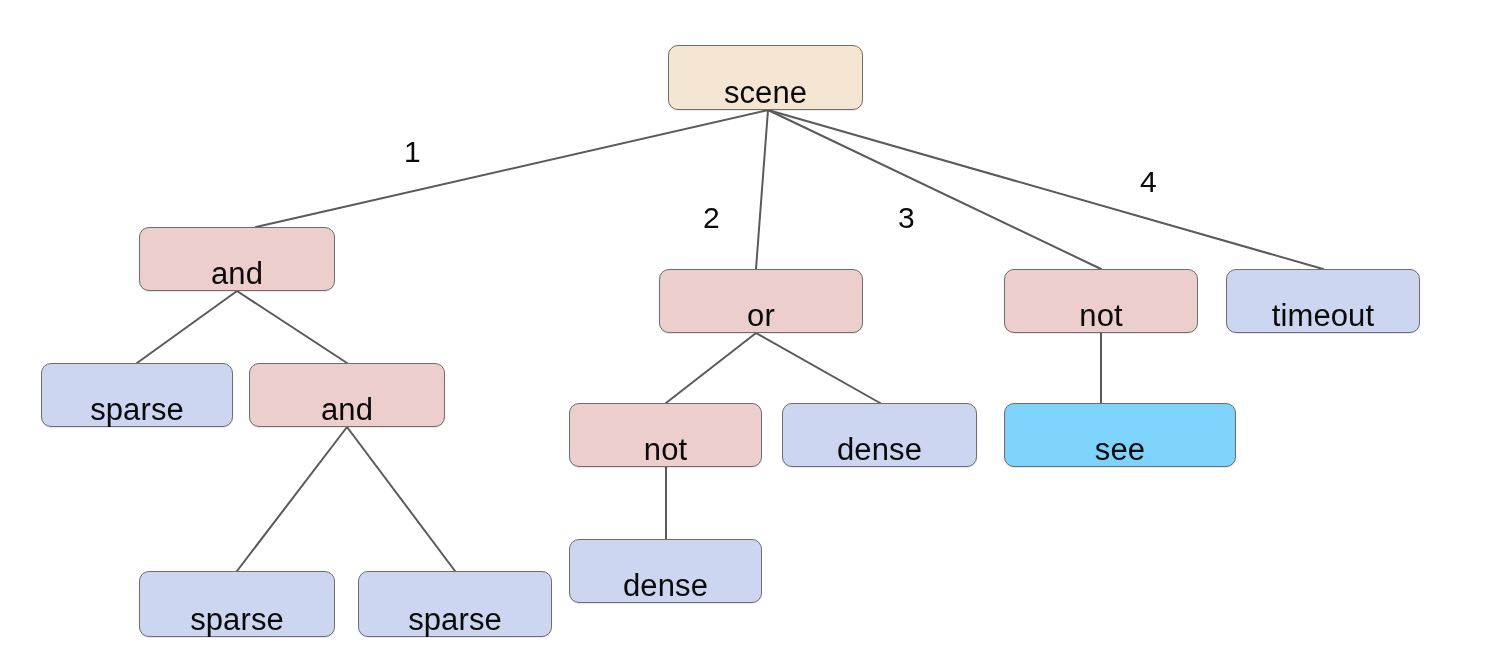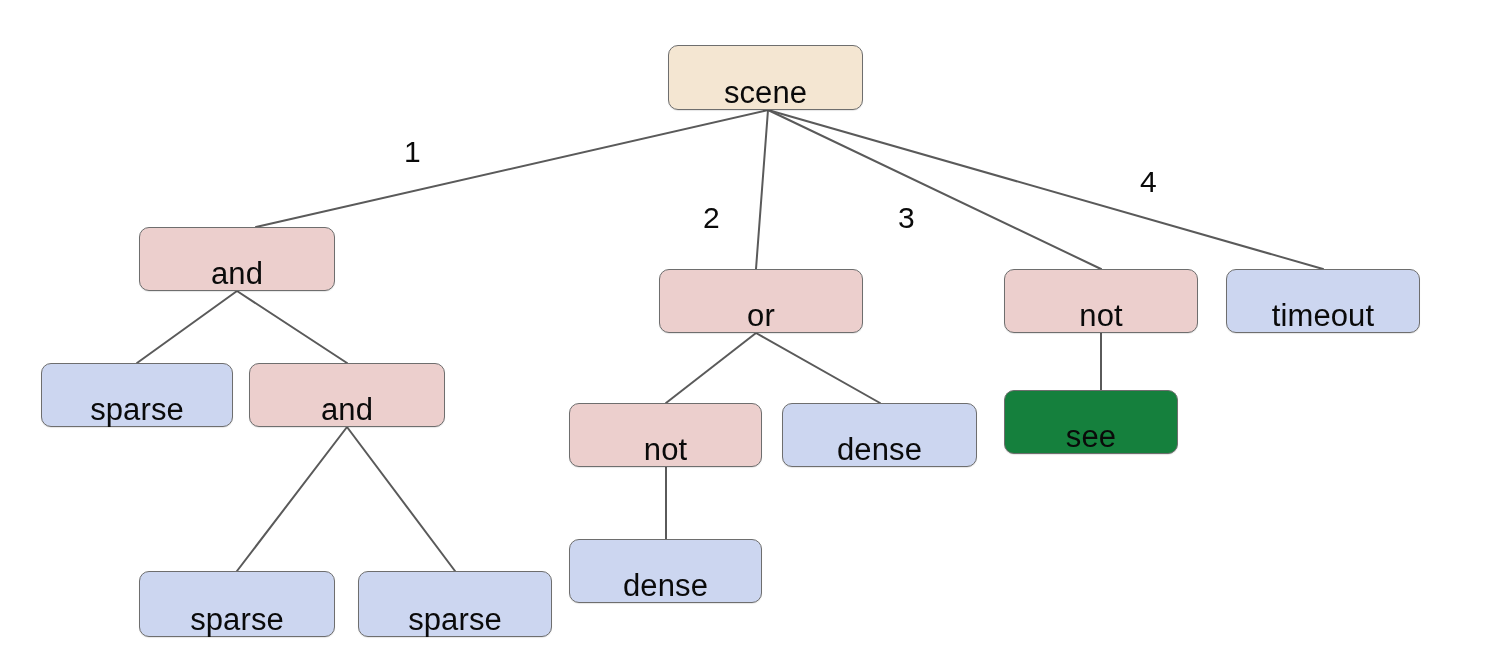--- a/index.html
+++ b/index.html
@@ -89,21 +89,21 @@
       </div>
       <div class="node" style="left: 249px; top: 363px; width: 196px; height: 64px; background: rgb(236, 207, 205);">
         <span class="node-label">and</span>
       </div>
       <div class="node" style="left: 569px; top: 403px; width: 193px; height: 64px; background: rgb(236, 207, 205);">
         <span class="node-label">not</span>
       </div>
       <div class="node" style="left: 782px; top: 403px; width: 195px; height: 64px; background: rgb(204, 214, 240);">
         <span class="node-label">dense</span>
       </div>
-      <div class="node" style="left: 1004px; top: 390px; width: 174px; height: 64px; background: #15803d;">
+      <div class="node" style="left: 1004px; top: 403px; width: 232px; height: 64px; background: #7dd3fc;">
         <span class="node-label">see</span>
       </div>
       <div class="node" style="left: 569px; top: 539px; width: 193px; height: 64px; background: rgb(204, 214, 240);">
         <span class="node-label">dense</span>
       </div>
       <div class="node" style="left: 139px; top: 571px; width: 196px; height: 66px; background: rgb(204, 214, 240);">
         <span class="node-label">sparse</span>
       </div>
       <div class="node" style="left: 358px; top: 571px; width: 194px; height: 66px; background: rgb(204, 214, 240);">
         <span class="node-label">sparse</span>

